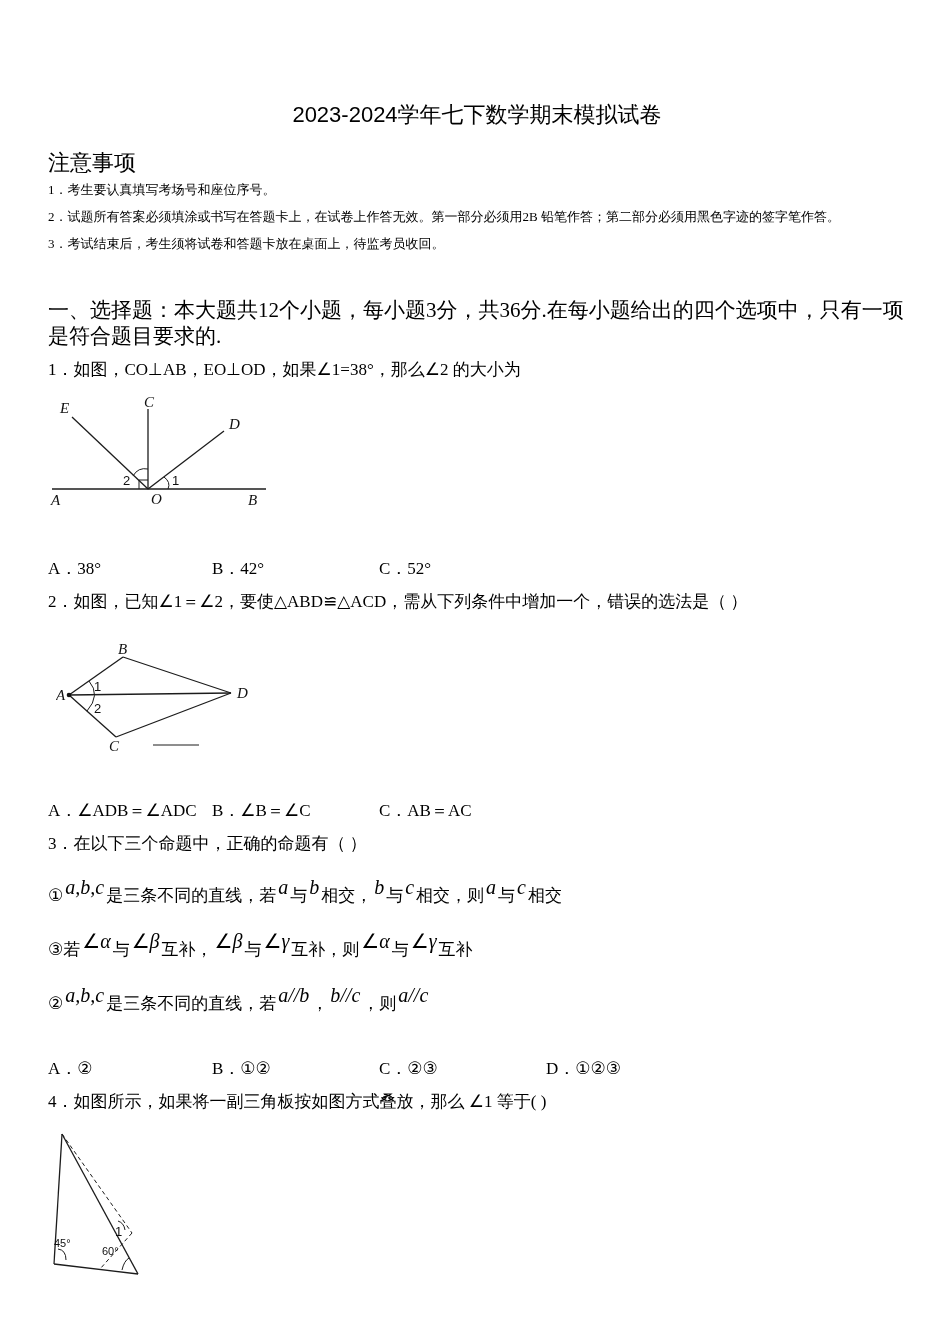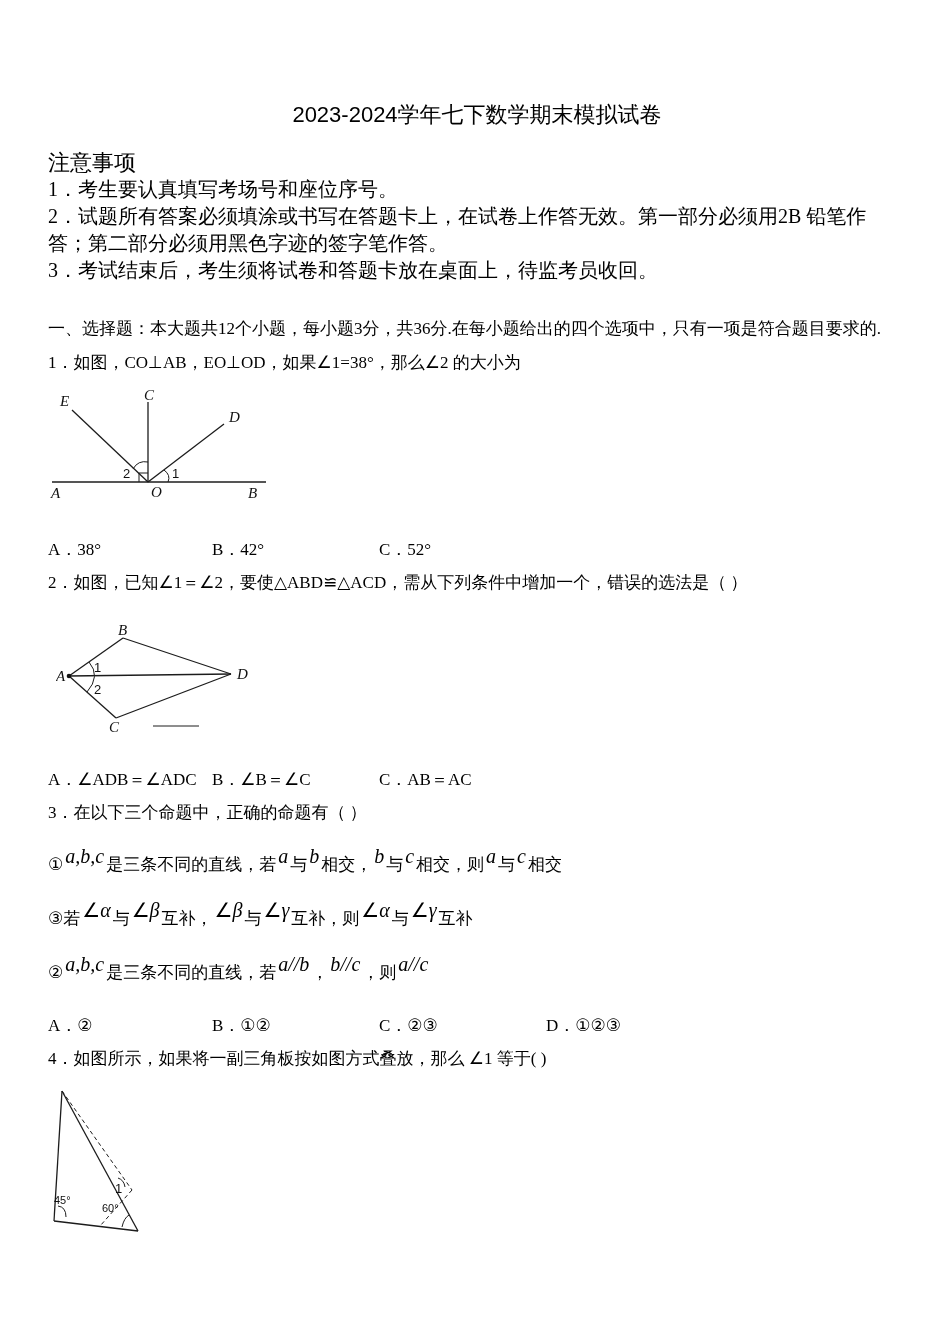--- a/index.html
+++ b/index.html
@@ -6,24 +6,24 @@
   body {
     width:950px; height:1344px; background:#ffffff; color:#000;
     font-family:"Liberation Serif","DejaVu Sans",serif; overflow:hidden;
   }
   .page { box-sizing:border-box; padding:100px 44px 0 48px; }
   .title {
     font-family:"Liberation Sans","DejaVu Sans",sans-serif;
     font-size:22px; font-weight:400; text-align:center; margin:0 0 20px 0;
   }
   .notes-h { font-size:22px; line-height:26px; }
-  .note { font-size:20px; line-height:27px; }
-  .sec { font-size:17px; line-height:26px; margin-top:32px; }
+  .note { font-size:13px; line-height:27px; }
+  .sec { font-size:21px; line-height:26px; margin-top:40px; }
   .stem { font-size:17px; line-height:26px; margin-top:8px; }
-  .opts { display:grid; grid-template-columns:164px 167px 167px 1fr; font-size:17px; line-height:24px; margin-top:26px; }
+  .opts { display:grid; grid-template-columns:164px 167px 167px 1fr; font-size:17px; line-height:24px; margin-top:38px; }
   .fig { display:block; }
   .fig1 { margin:14px 0 4px 0; }
   .fig2 { margin:28px 0 2px 8px; }
   .fig4 { margin:14px 0 0 0; }
   .prop { font-size:17px; line-height:30px; margin-top:22px; }
   .m {
     font-family:"Liberation Serif","DejaVu Sans",serif; font-style:italic;
     font-size:20px; position:relative; top:-7px; padding:0 2px;text-align:right;
   }
   svg line, svg path, svg polyline { stroke:#1c1c1c; stroke-width:1.3; fill:none; }

